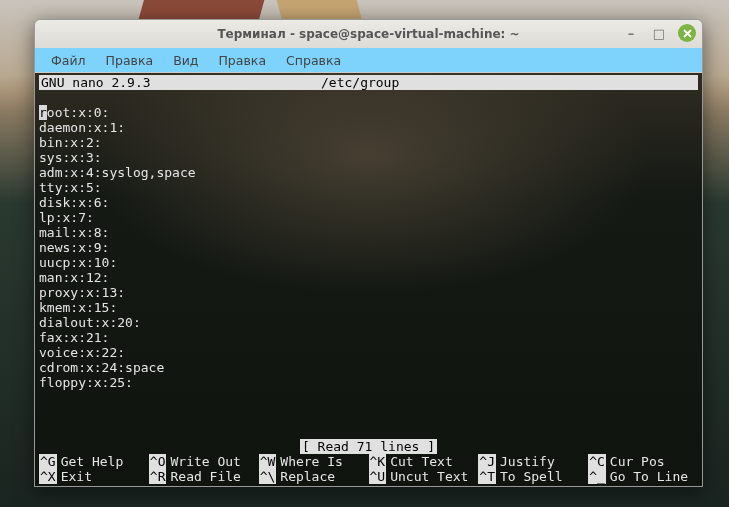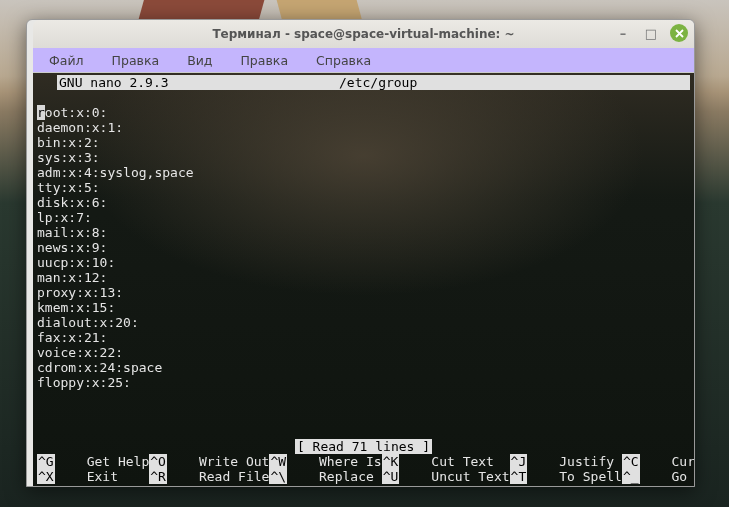--- a/index.html
+++ b/index.html
@@ -9,29 +9,28 @@
     position: relative;
     font-family: "DejaVu Sans", "Ubuntu", sans-serif;
     overflow: hidden;
   }
   
   .bg-roof { position: absolute; top: -10px; left: 140px; width: 120px; height: 50px; background: #8b4a3a; transform: skewX(-20deg) rotate(-5deg); }
   .bg-roof2 { position: absolute; top: -5px; left: 280px; width: 80px; height: 35px; background: #c5a572; transform: skewX(15deg); }
 
   .window {
     position: absolute;
-    left: 26px; top: 19px;
+    left: 34px; top: 19px;
     width: 669px; height: 468px;
     background: #e8e8e6;
     border: 1px solid #999;
     border-radius: 6px 6px 0 0;
     box-shadow: 0 4px 20px rgba(0,0,0,0.5);
     display: flex;
     flex-direction: column;
-    padding-left: 6px;
   }
   .titlebar {
     height: 28px;
     background: linear-gradient(#eceae5, #dedcd7);
     border-radius: 6px 6px 0 0;
     display: flex;
     align-items: center;
     justify-content: center;
     position: relative;
     font-size: 12px;
@@ -52,25 +51,25 @@
   }
   .tc-close {
     width: 18px; height: 18px;
     background: #7cb342;
     border-radius: 50%;
     display: flex; align-items: center; justify-content: center;
     color: #fff; font-size: 11px;
   }
   .menubar {
     height: 25px;
-    background: #c4b5fd;
+    background: #7dd3fc;
     display: flex;
     align-items: center;
     padding: 0 8px;
-    gap: 12px;
+    gap: 4px;
     font-size: 12.5px;
     color: #444;
     border-bottom: 1px solid #ccc;
   }
   .menu-item { padding: 2px 8px; }
   .terminal {
     flex: 1;
     background-color: #1a1f1a;
     background-image:
       radial-gradient(ellipse 400px 200px at 50% 20%, rgba(80,70,55,0.8), transparent 70%),
@@ -81,21 +80,20 @@
     position: relative;
     padding: 2px 4px;
     overflow: hidden;
   }
   .term-header {
     background: #e0e0e0;
     color: #000;
     display: flex;
     height: 15px;
     padding: 0 2px;
-    margin-left: 20px;
   }
   .th-left { width: 280px; }
   .th-file { }
   .content {
     color: #e6e6e6;
     padding-top: 15px;
     white-space: pre;
   }
   .cursor-cell { background: #d8d8d8; color: #000; }
   .status-msg {
@@ -113,21 +111,21 @@
     left: 4px; right: 4px; bottom: 2px;
     color: #e6e6e6;
     display: grid;
     grid-template-columns: repeat(6, 1fr);
     grid-template-rows: 15px 15px;
     font-size: 13px;
     line-height: 15px;
   }
   .sc { display: flex; white-space: pre; }
   .sc-key { background: #e0e0e0; color: #000; padding: 0 1px; min-width: 16px; text-align: center; }
-  .sc-label { padding-left: 4px; margin-left: 28px; }
+  .sc-label { padding-left: 4px; }
 </style>
 </head>
 <body>
 
 <div class="bg-roof"></div>
 <div class="bg-roof2"></div>
 
 <div class="window">
   <div class="titlebar">
     <span>Терминал - space@space-virtual-machine: ~</span>

